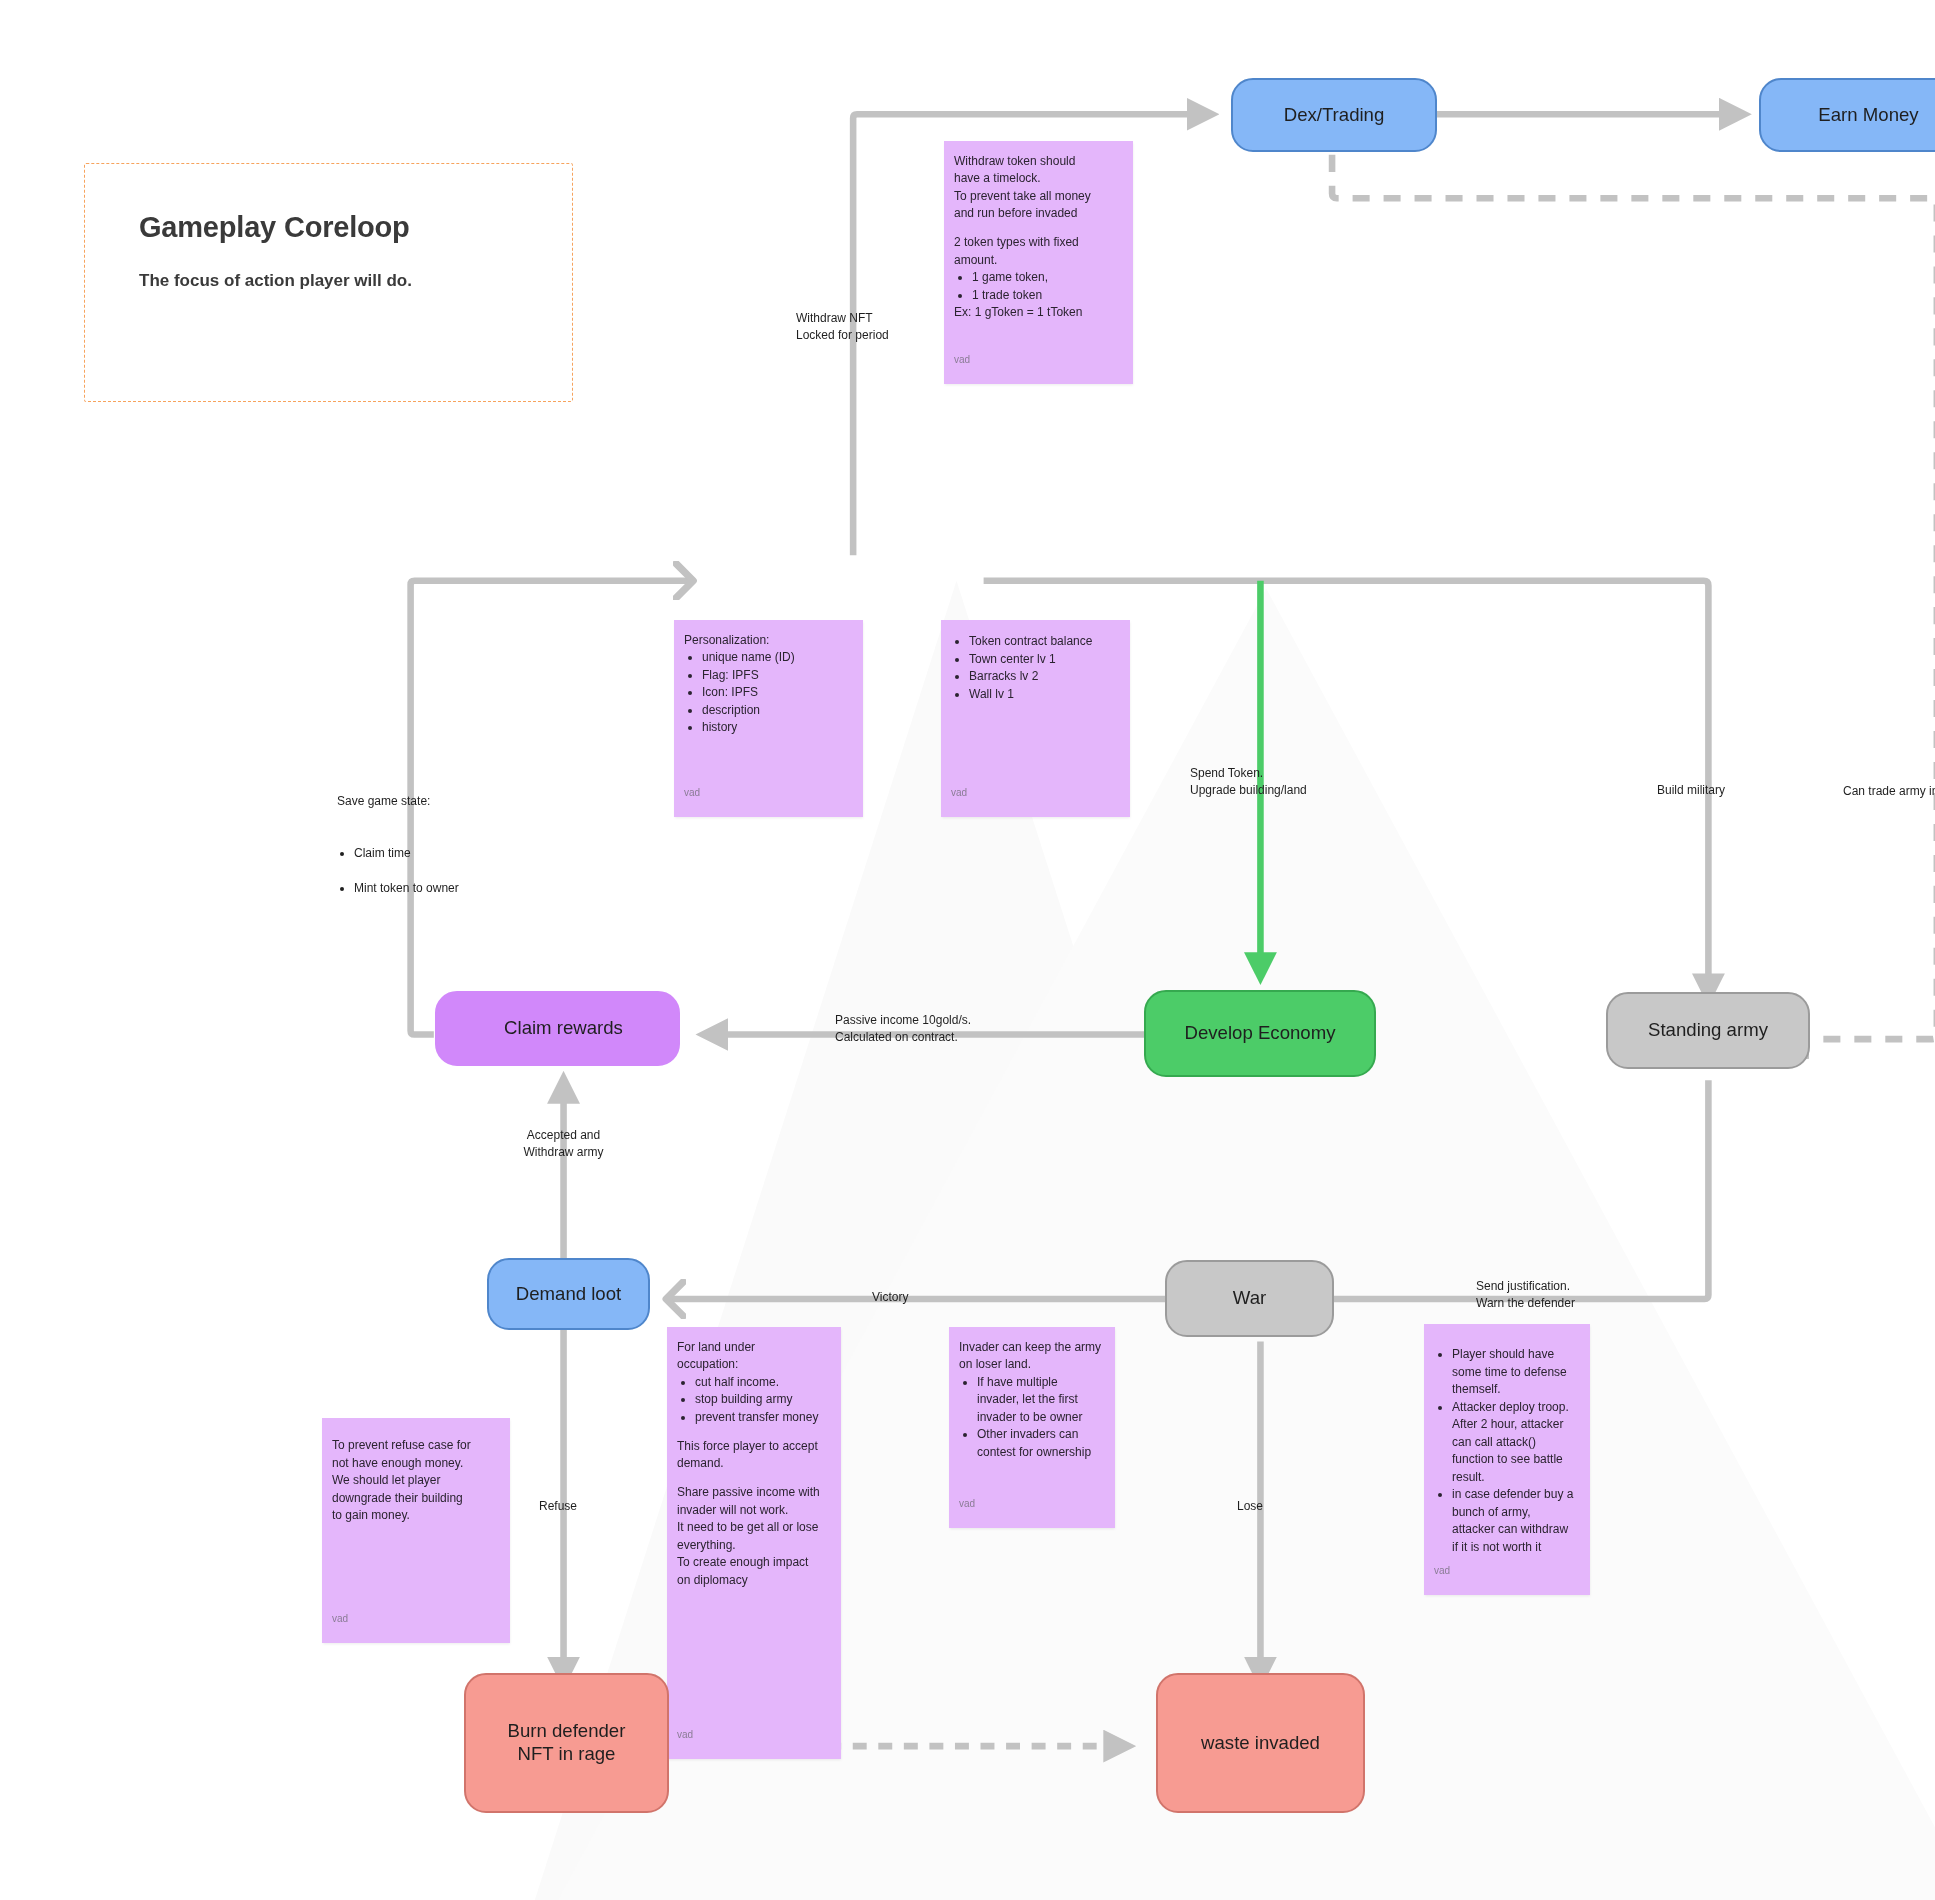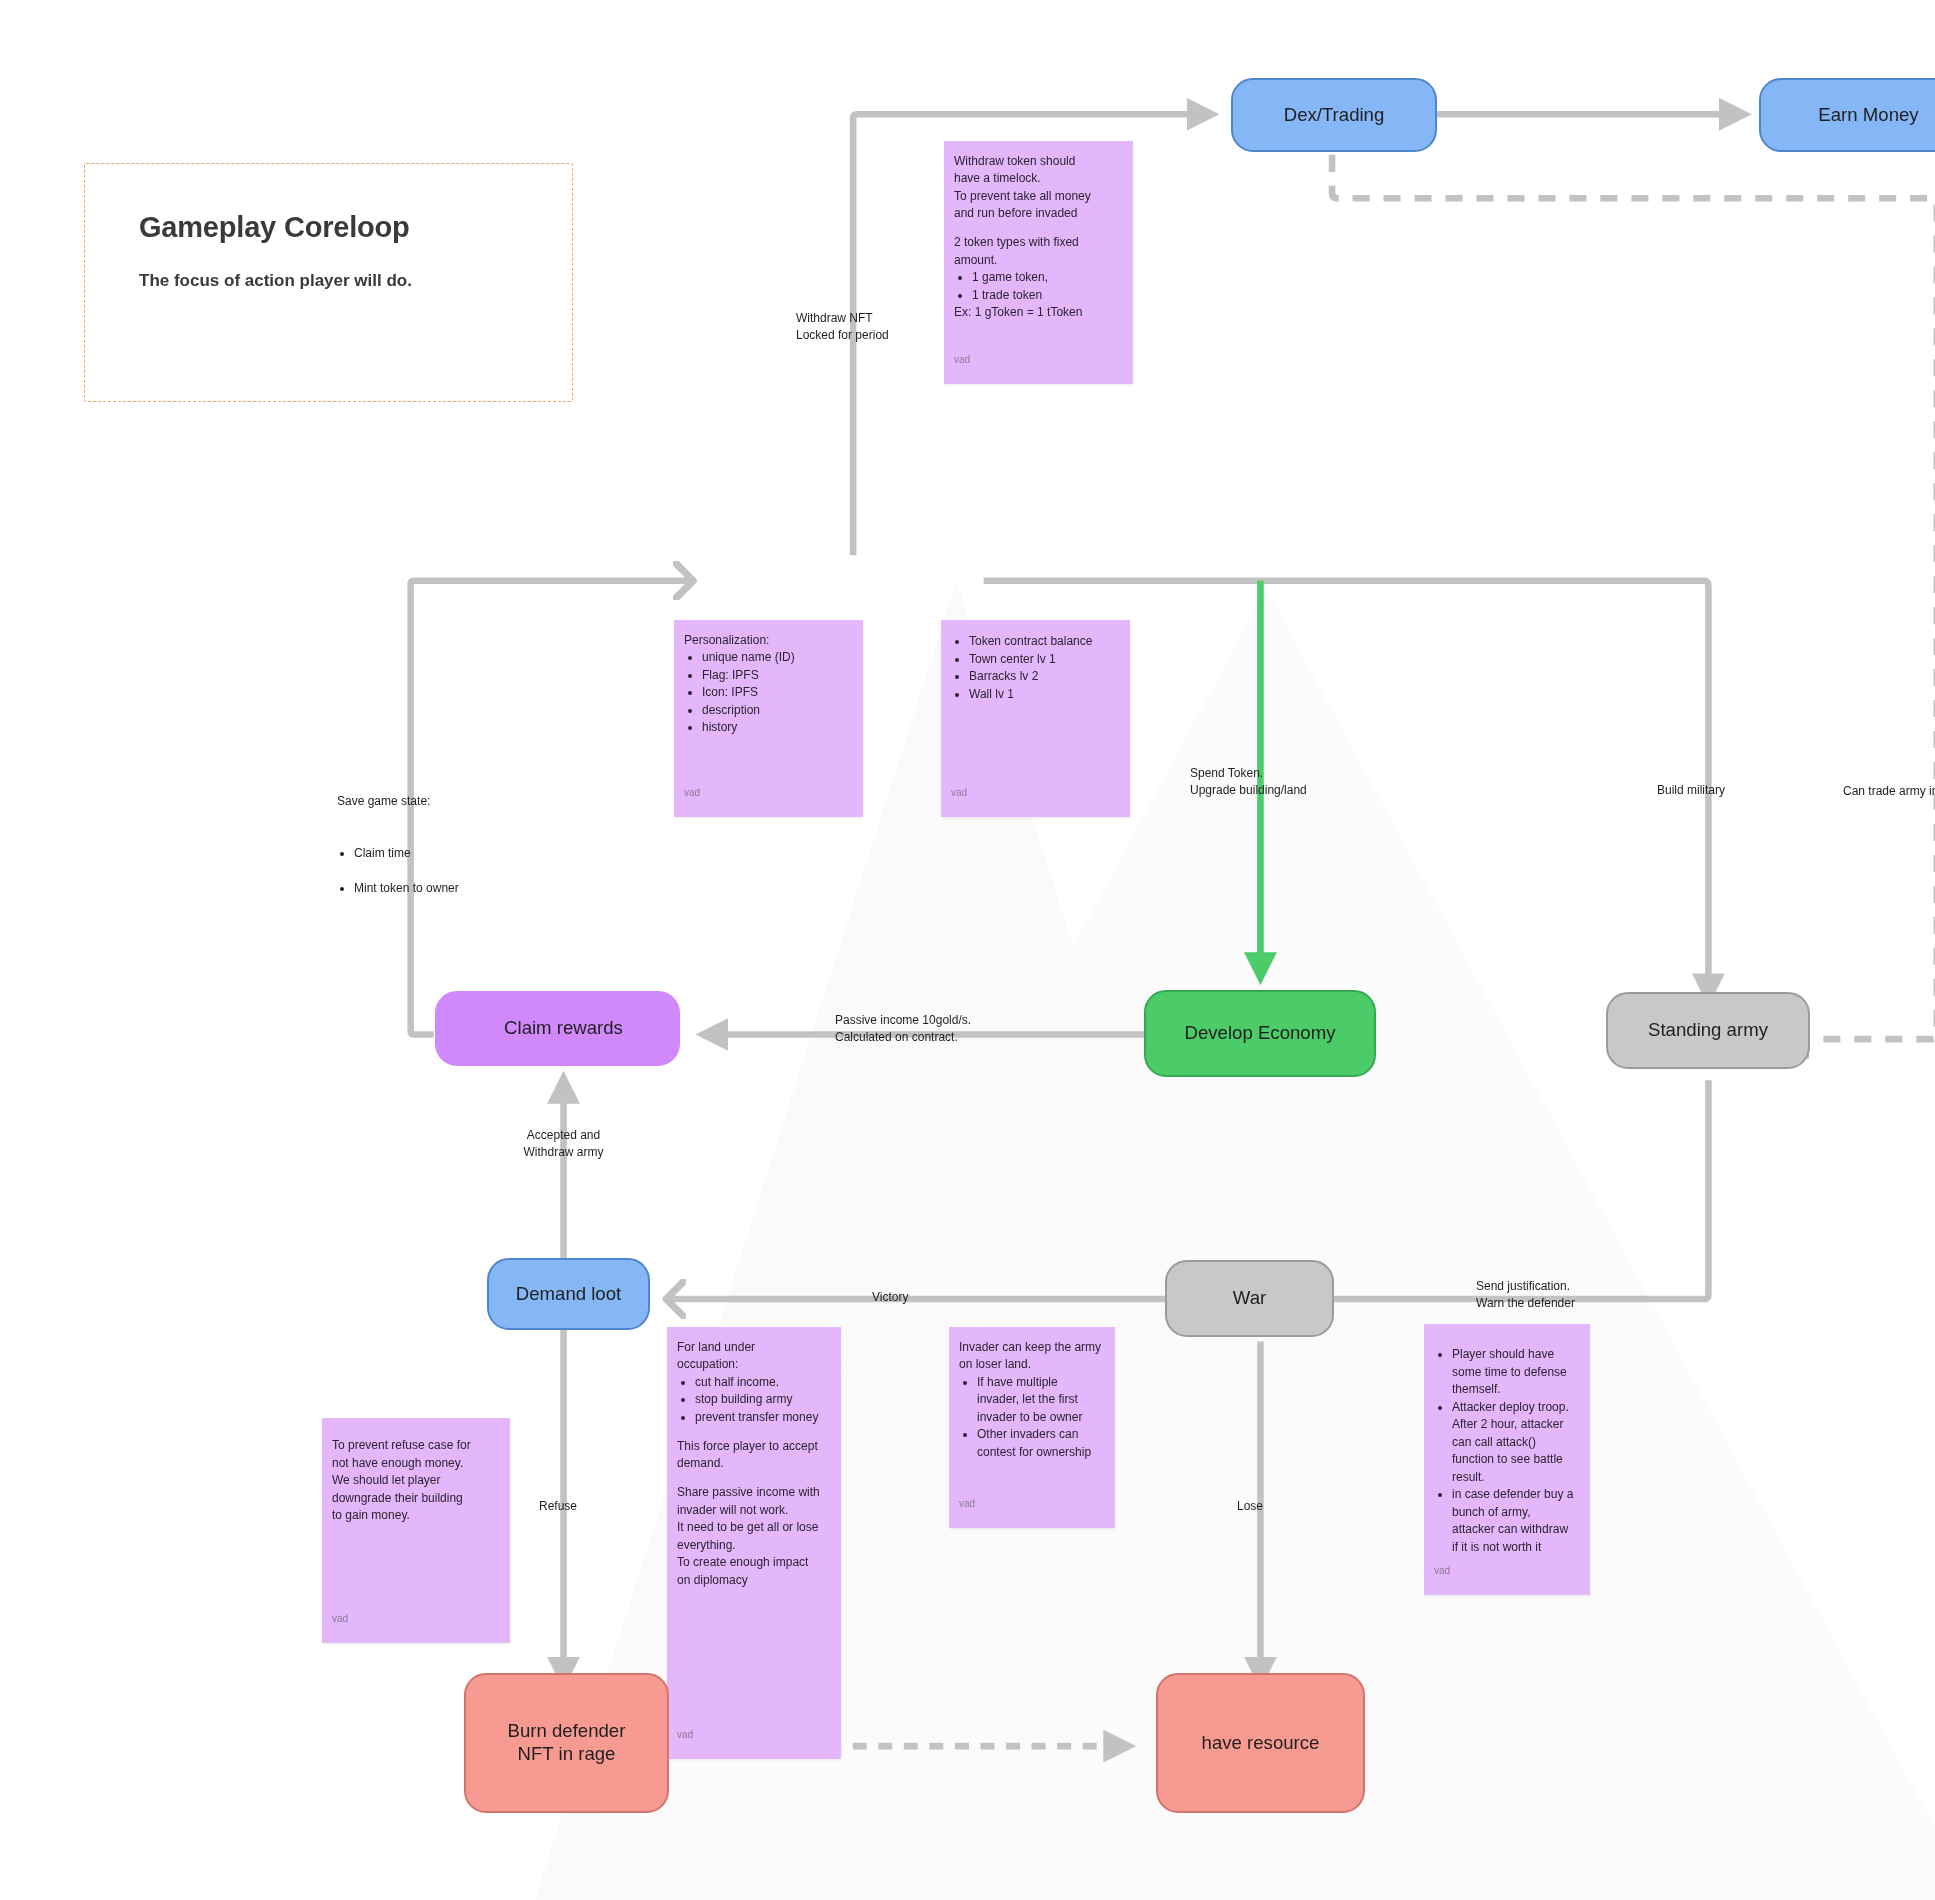--- a/index.html
+++ b/index.html
@@ -153,21 +153,21 @@
 
   <div class="node n-grey" style="left:1606px;top:992px;width:204px;height:77px;">Standing army</div>
 
   <div class="node n-blue" style="left:487px;top:1258px;width:163px;height:72px;">Demand loot</div>
 
   <div class="node n-grey" style="left:1165px;top:1260px;width:169px;height:77px;">War</div>
 
   <div class="node n-red" style="left:464px;top:1673px;width:205px;height:140px;white-space:pre-line;">Burn defender
 NFT in rage</div>
 
-  <div class="node n-red" style="left:1156px;top:1673px;width:209px;height:140px;">have resource</div>
+  <div class="node n-red" style="left:1156px;top:1673px;width:209px;height:140px;">waste invaded</div>
 
   <div class="elabel" style="left:796px;top:310px;">Withdraw NFT
 Locked for period</div>
 
   <div class="elabel" style="left:337px;top:776px;width:201px;">
     <div>Save game state:</div>
     <ul>
       <li>Claim time</li>
       <li>Mint token to owner</li>
     </ul>

